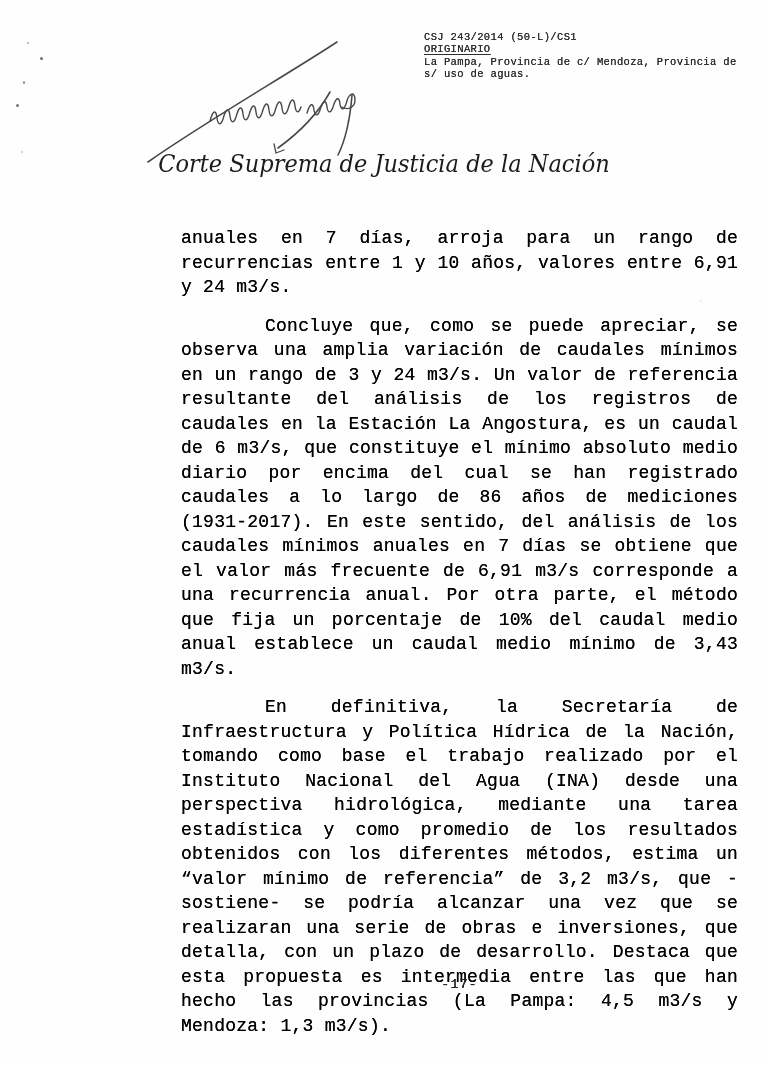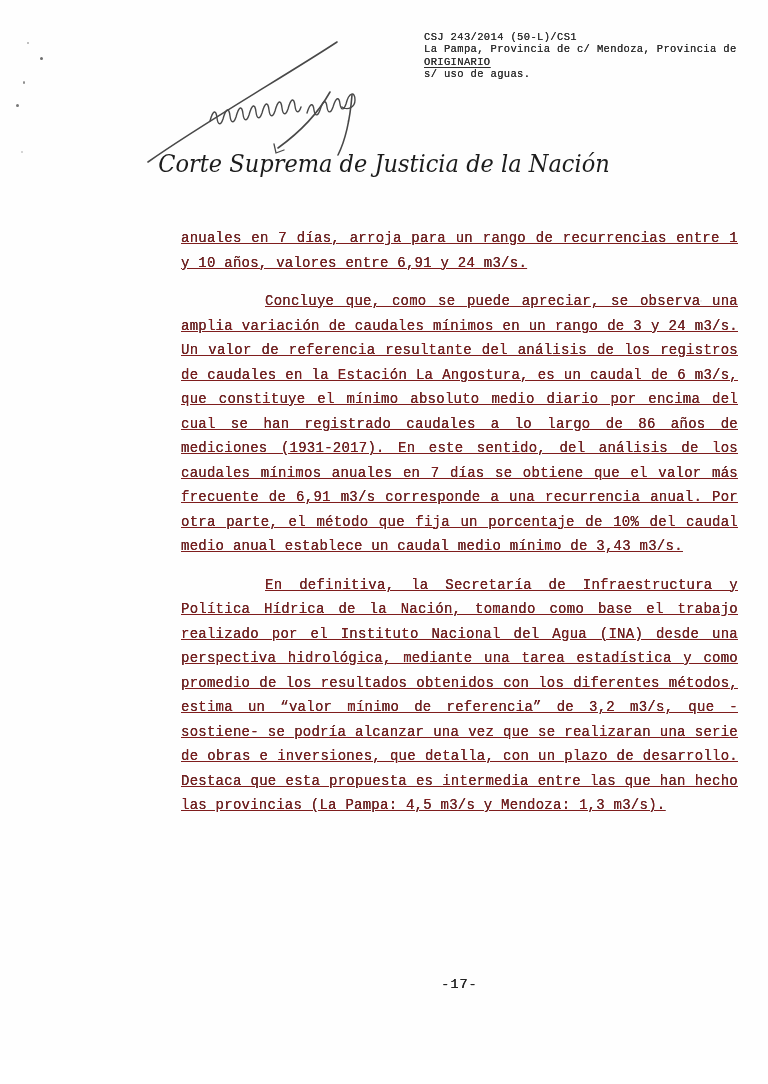--- a/index.html
+++ b/index.html
@@ -27,24 +27,23 @@
     text-align:center;
     font-family:"DejaVu Serif","Liberation Serif",serif;
     font-style:italic; font-size:25px; color:#1c1c1c;
     transform:scaleX(0.9);
     white-space:nowrap;
   }
 
   
   .body-text {
     position:absolute; left:181px; top:226px; width:557px;
-    font-size:14px; line-height:24.5px; letter-spacing:0.25px;
-    text-align:justify; color:#7f1d1d;
+    font-size:18px; line-height:24.5px; letter-spacing:0.25px;
+    text-align:justify; color:#000000;
     text-shadow:0 0 0.35px #1b1b1b;
-    text-decoration:underline;
   }
   .body-text p { margin:0 0 14px 0; }
   .body-text p.indented { text-indent:84px; }
 
   .page-number {
     position:absolute; top:977px; left:181px; width:557px;
     text-align:center; font-size:13.5px; letter-spacing:1px;
     color:#222; text-shadow:0 0 0.3px #222;
   }
 
@@ -66,22 +65,22 @@
   <div class="speck s1"></div>
   <div class="speck s2"></div>
   <div class="speck s3"></div>
   <div class="speck s4"></div>
   <div class="speck s5"></div>
   <div class="speck s6"></div>
   <div class="speck s7"></div>
 
   <div class="header-block">
     <div class="header-line">CSJ 243/2014 (50-L)/CS1</div>
+    <div class="header-line underlined">ORIGINARIO</div>
     <div class="header-line">La Pampa, Provincia de c/ Mendoza, Provincia de</div>
-    <div class="header-line underlined">ORIGINARIO</div>
     <div class="header-line">s/ uso de aguas.</div>
   </div>
 
   <svg class="signature-svg" width="280" height="150" viewBox="0 0 280 150" fill="none">
     <g stroke="#303030" stroke-width="1.6" stroke-linecap="round" fill="none" opacity="0.88">
 
       <path d="M28,137 C80,100 170,48 217,17"></path>
 
       <path stroke-width="1.4" d="M90,96
         c3,-11 6,-12 7,-3 c1,8 4,7 6,1

